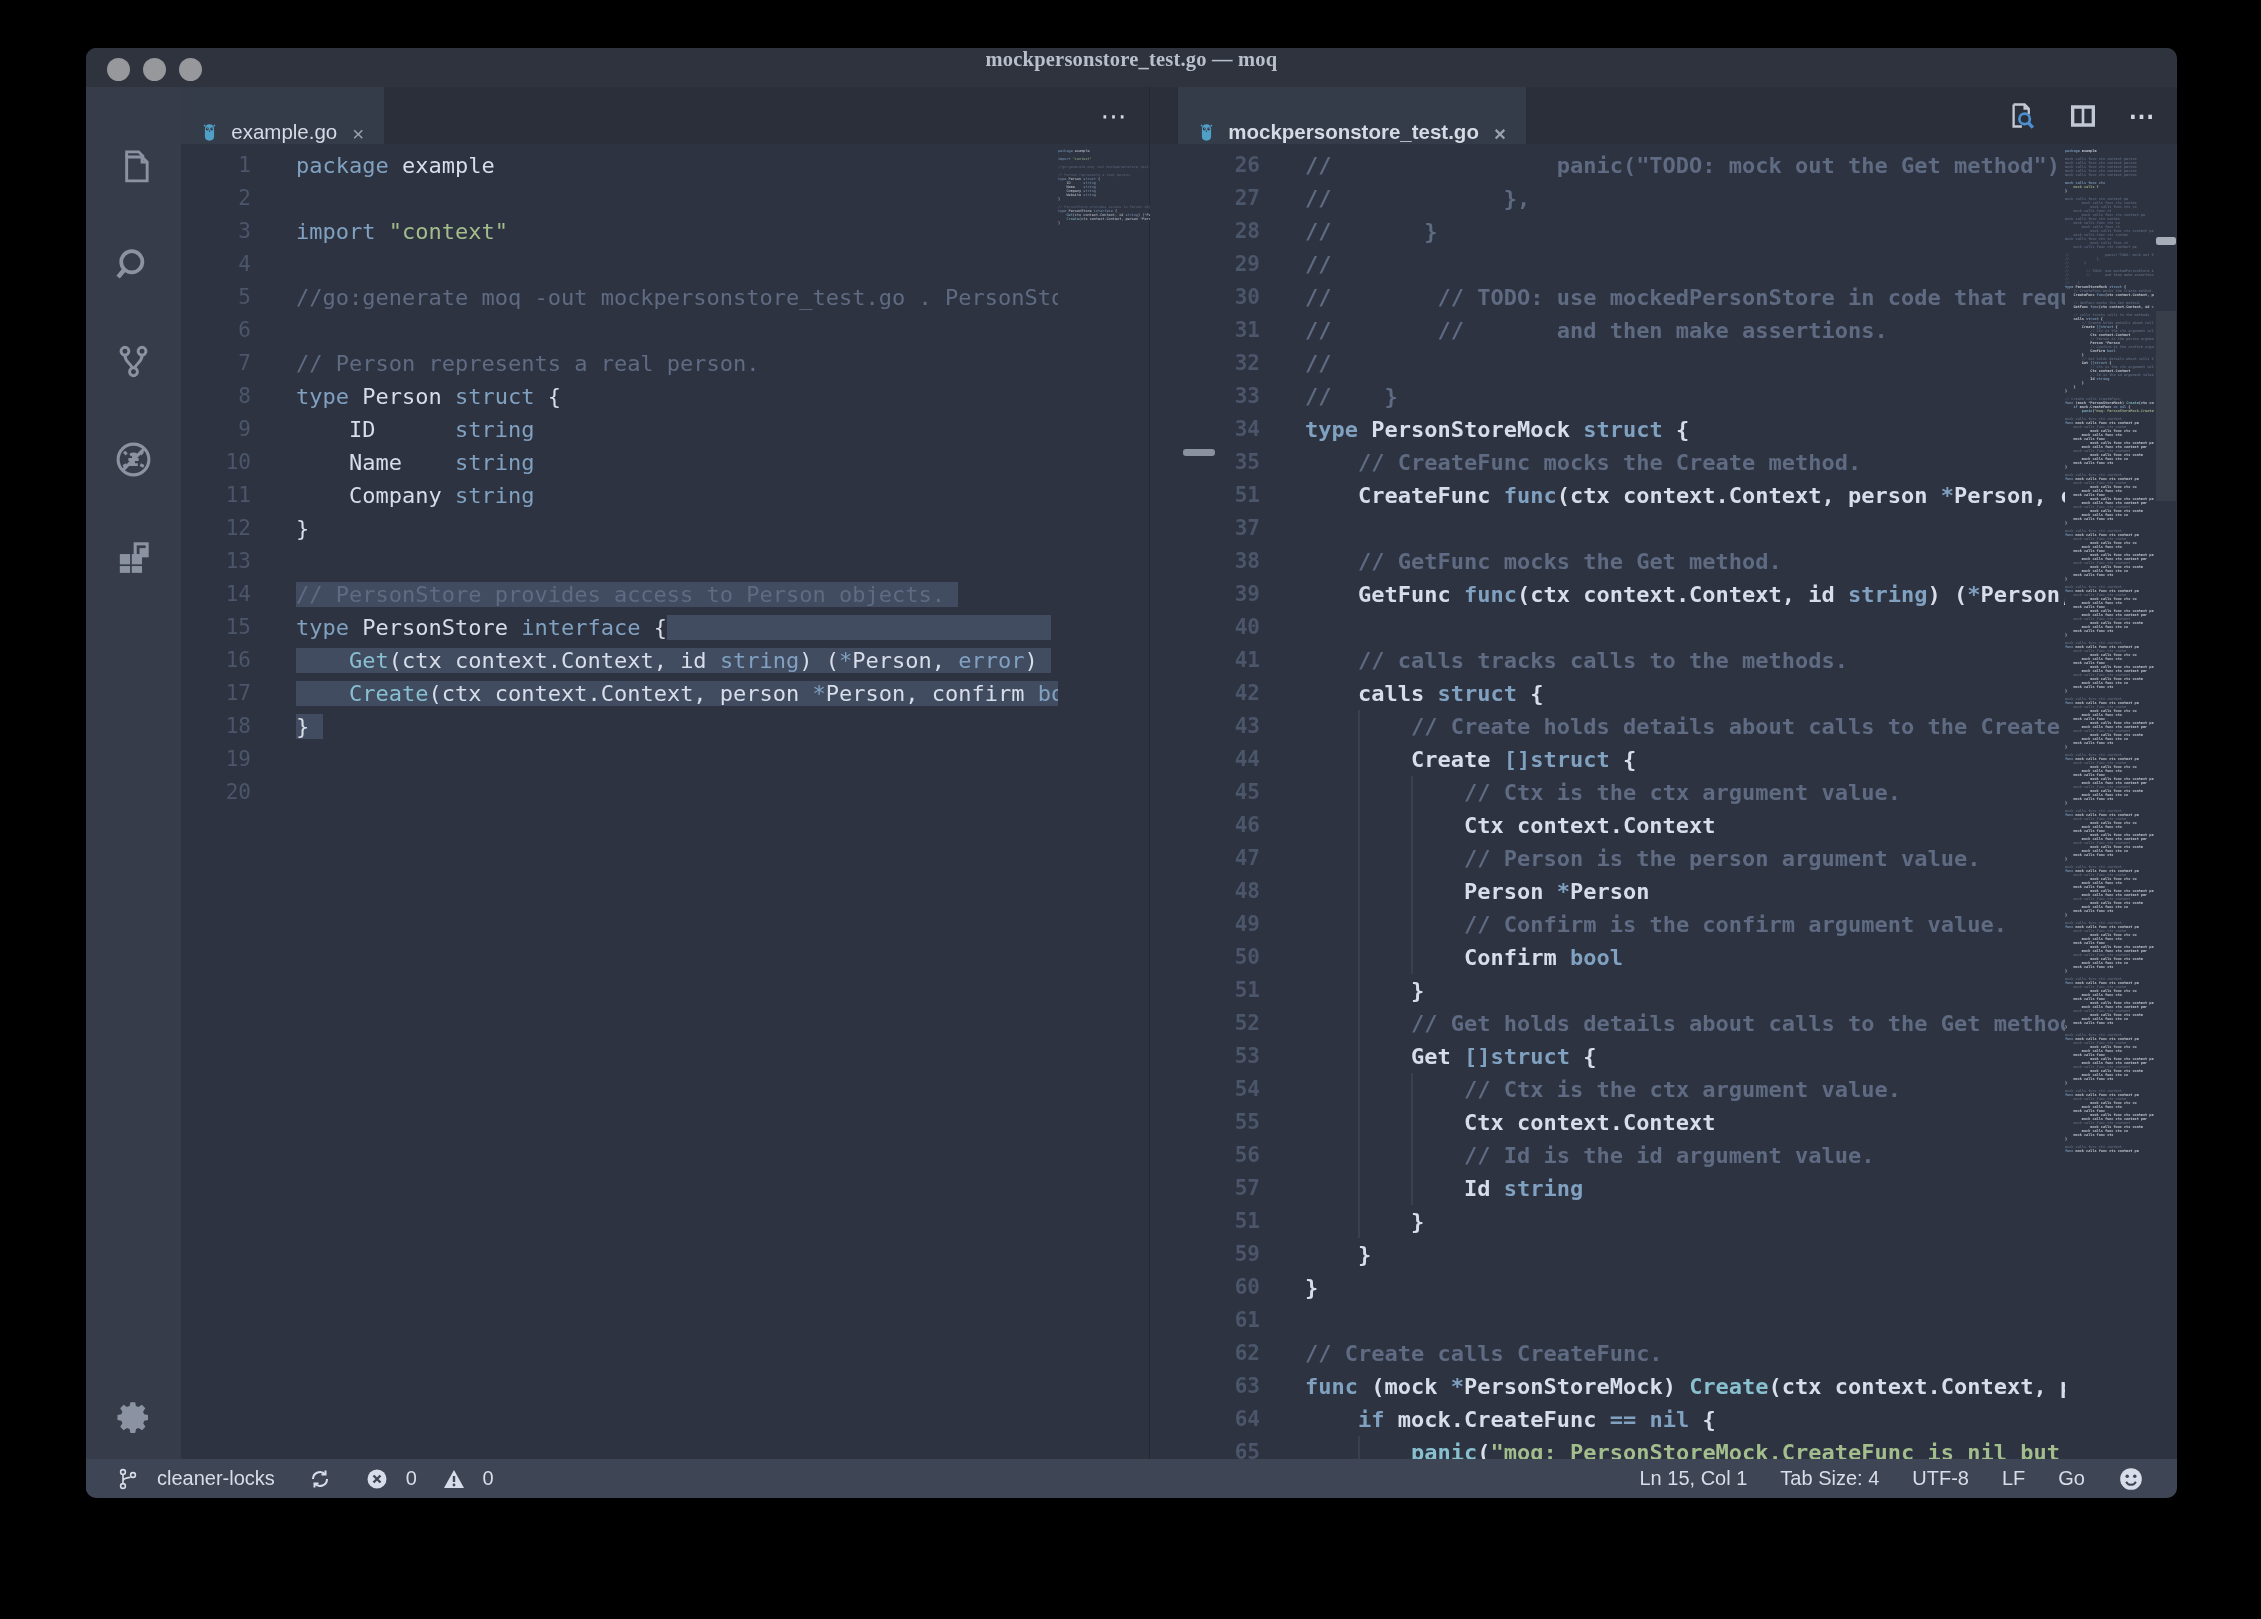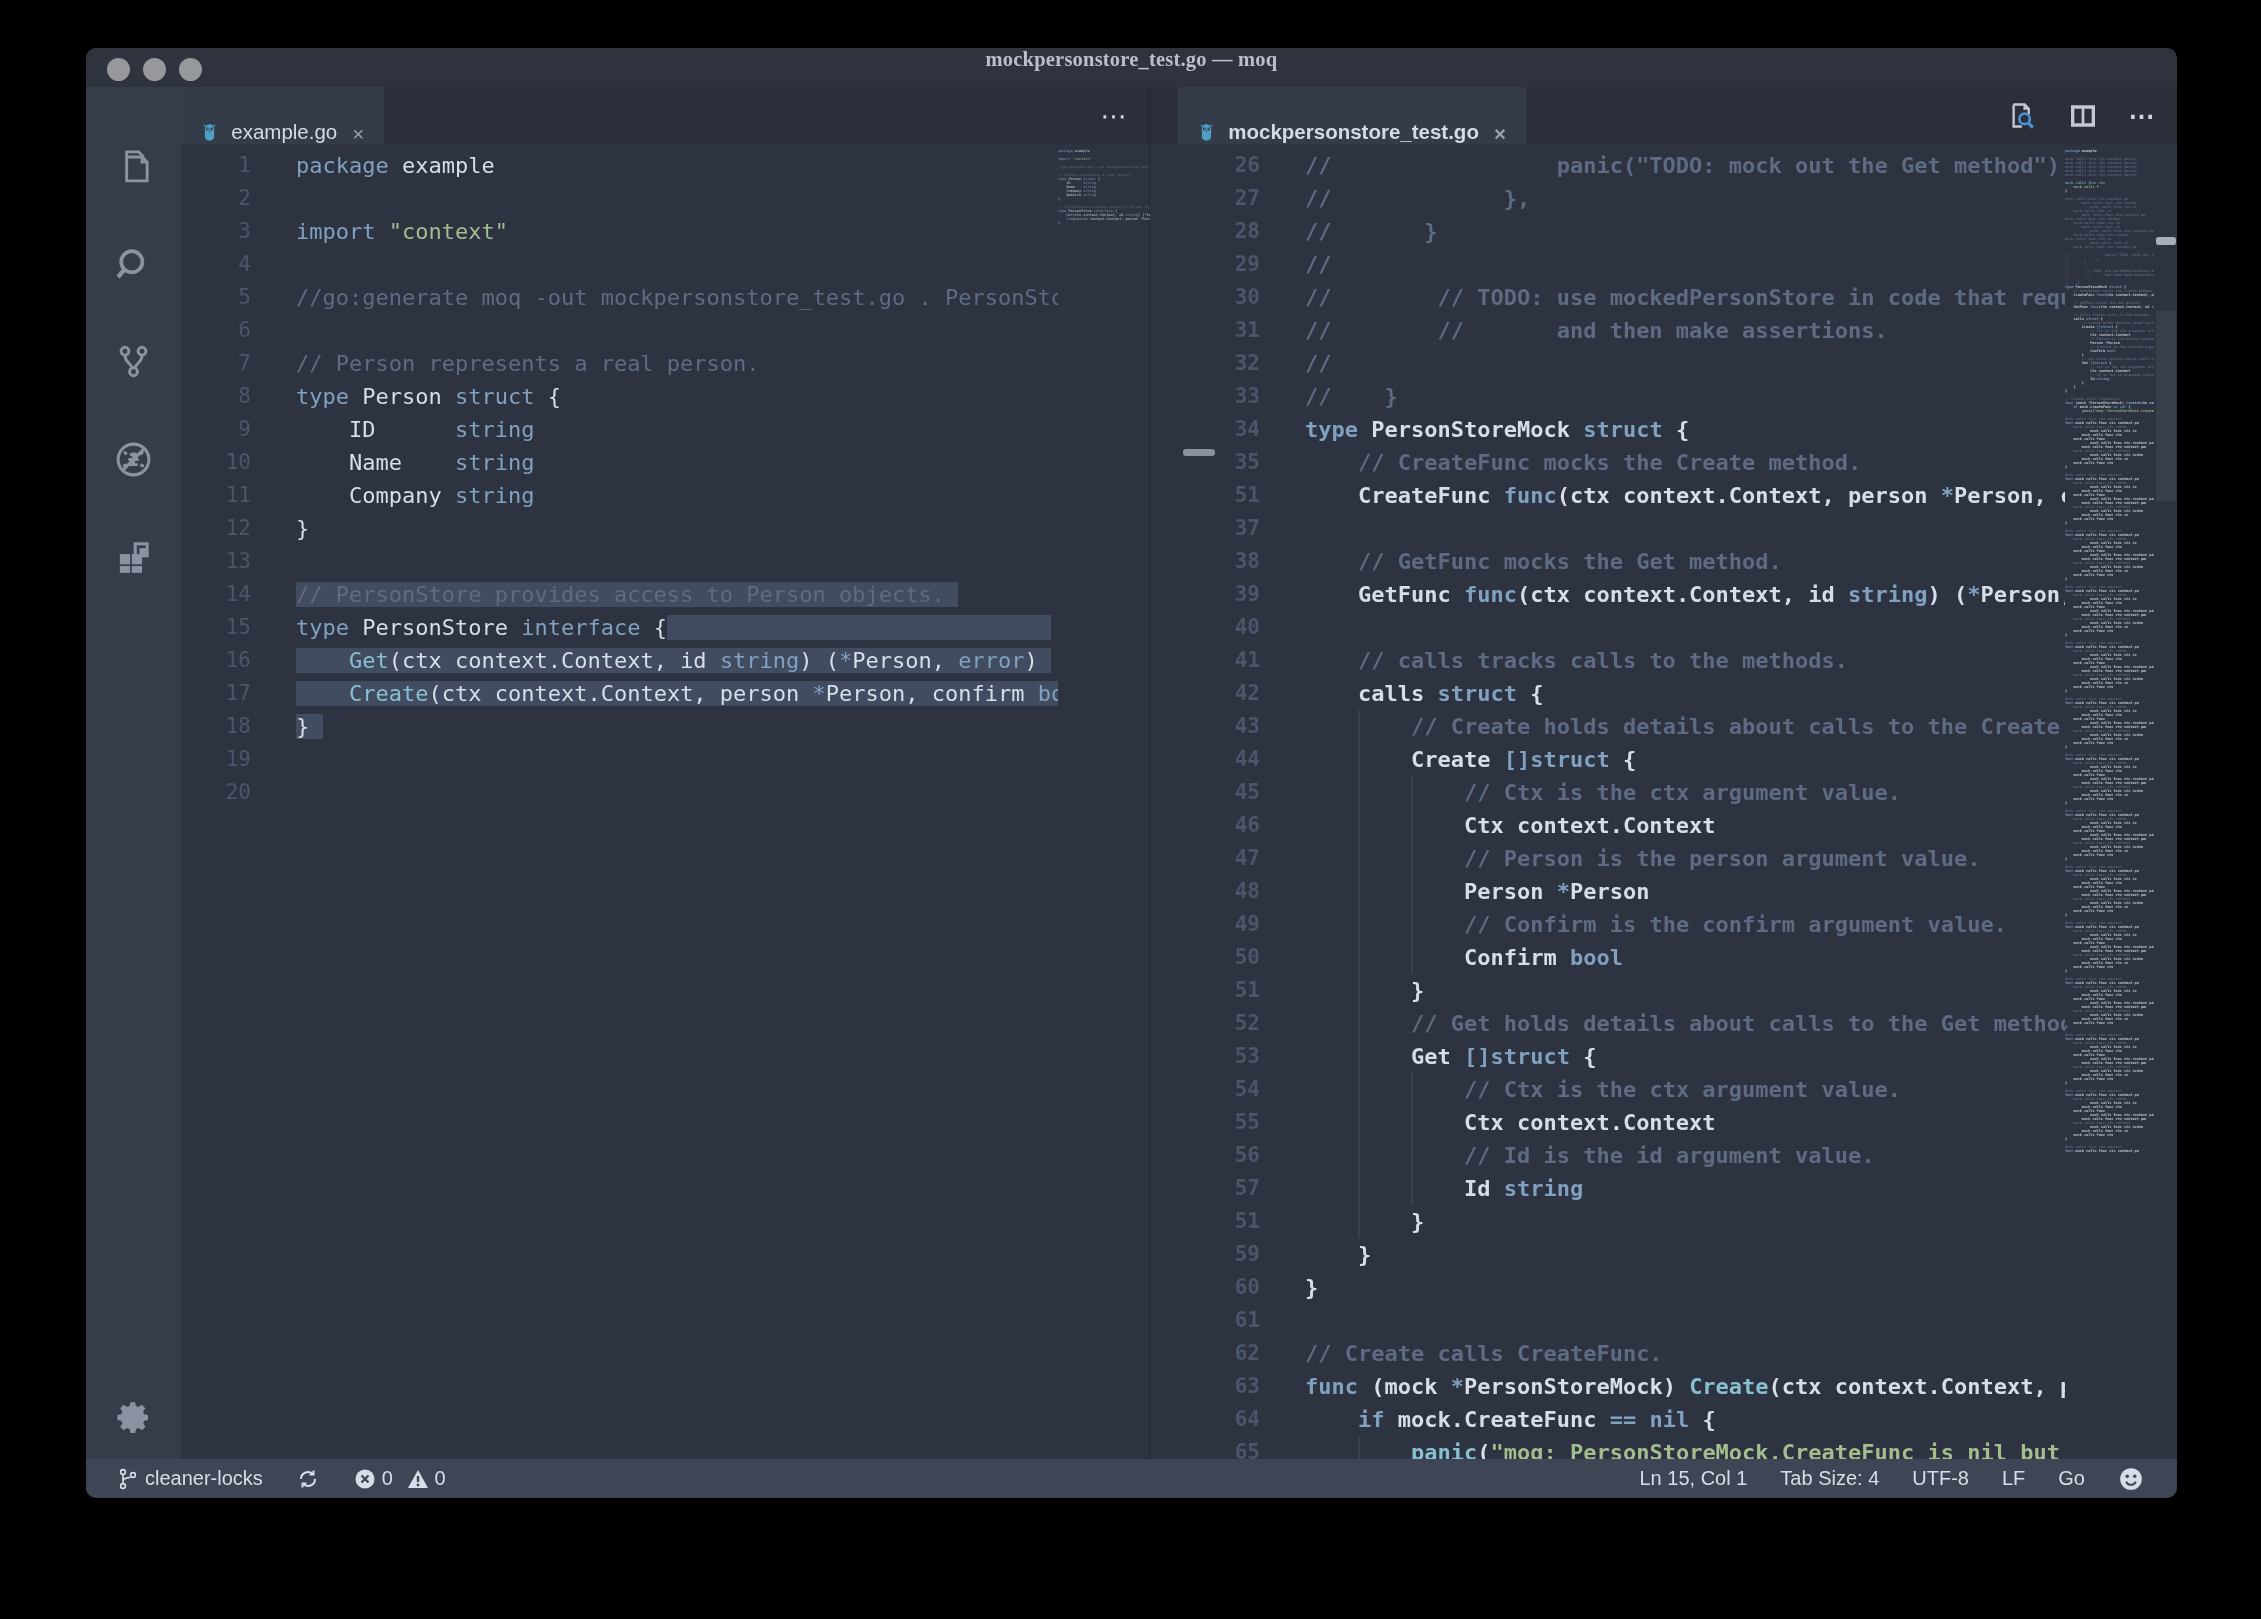--- a/index.html
+++ b/index.html
@@ -55,21 +55,21 @@
   .scrollbar{flex:0 0 23px;position:relative;}
   #right-scroll-slider{position:absolute;left:1.5px;width:20px;top:167px;height:190px;
     background:rgba(255,255,255,0.055);}
   #right-scroll-cursor{position:absolute;left:1.5px;width:20px;top:93px;height:7.6px;
     background:#a7aeba;border-radius:2.3px;}
   #gutter-dash{position:absolute;left:33px;top:305px;width:32px;height:6.8px;background:#8a919f;border-radius:3px;}
   
   #statusbar{height:39px;flex:0 0 39px;background:var(--status);display:flex;align-items:center;
     justify-content:space-between;padding:0 33px 0 30px;color:#d8dee9;font-size:20px;}
   .sb-group{display:flex;align-items:center;gap:33px;}
-  .sb-item{display:flex;gap:5px;white-space:nowrap;}
+  .sb-item{display:flex;gap:17px;white-space:nowrap;}
   .sb-item svg{width:24px;height:24px;}
   svg{display:block;}
 </style>
 </head>
 <body>
 
 <div id="window">
 
   <div id="titlebar">
     <div class="traffic">

